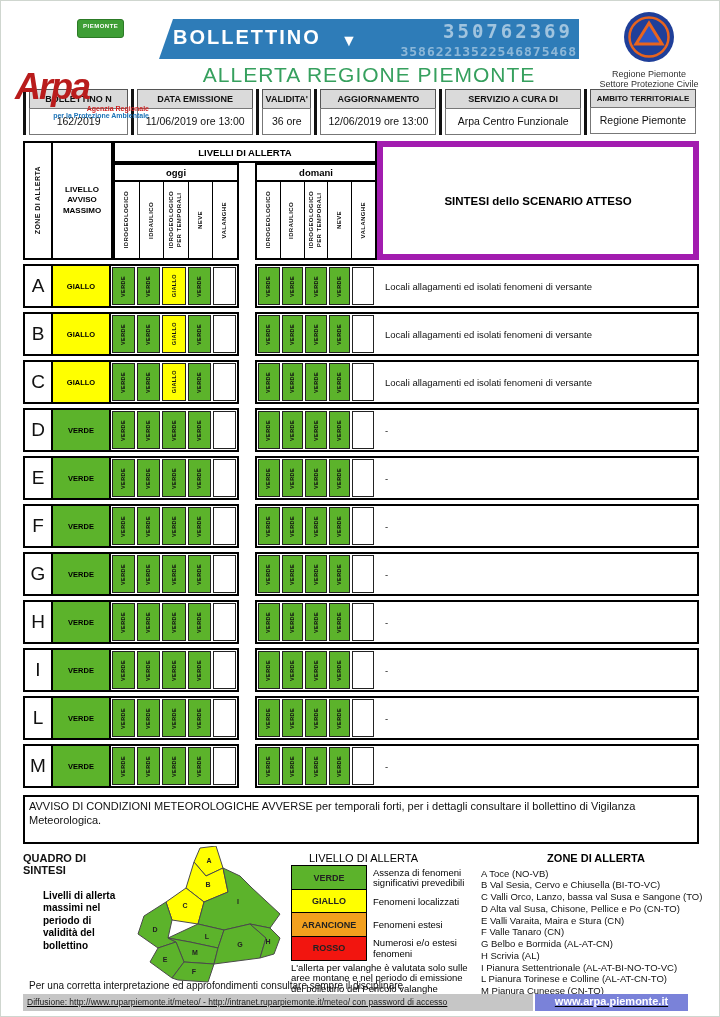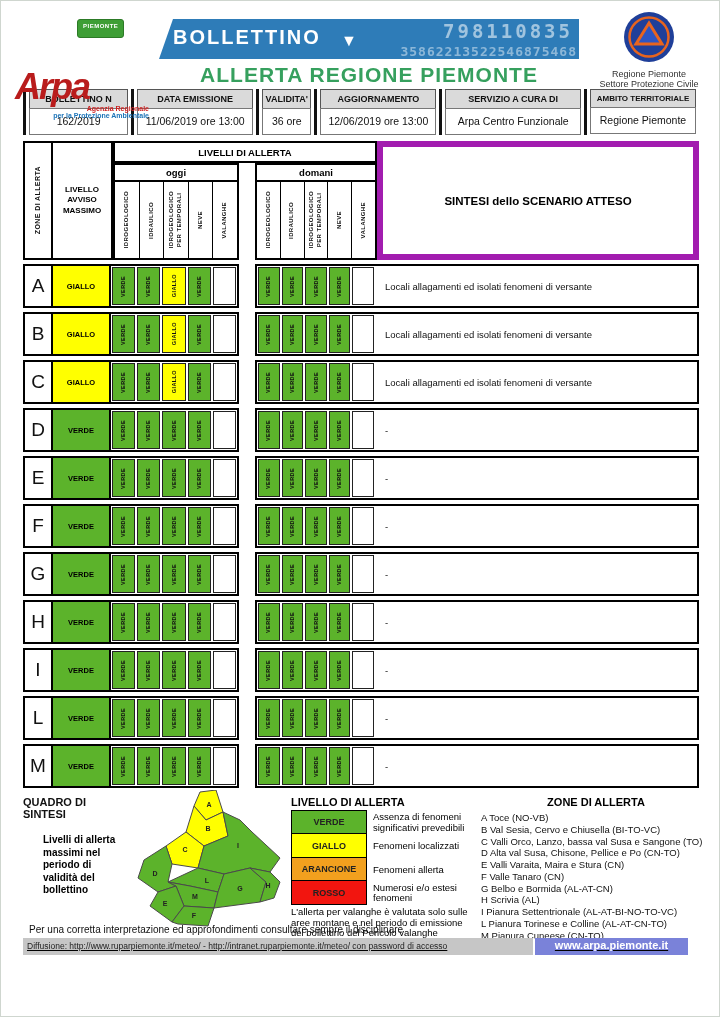--- a/index.html
+++ b/index.html
@@ -20,21 +20,21 @@
   .center-head { flex:1; padding:4px 6px 0 6px; }
   .banner { position:relative; height:40px; margin:6px 4px 2px 4px; background:#2e7cb8;
             clip-path:polygon(14px 0, 100% 0, 100% 100%, 0 100%); }
   .banner-title { position:absolute; left:14px; top:7px; color:#fff; font-weight:bold;
                   font-size:20px; letter-spacing:2px; }
   .banner-caret { position:absolute; left:182px; top:13px; color:#fff; font-size:16px; }
   .digits-top { position:absolute; right:6px; top:1px; font-family:"DejaVu Sans Mono",monospace;
                 font-weight:bold; font-size:19px; color:rgba(255,255,255,0.55); letter-spacing:3px; }
   .digits-bottom { position:absolute; right:2px; bottom:0px; font-family:"DejaVu Sans Mono",monospace;
                    font-weight:bold; font-size:13px; color:rgba(255,255,255,0.45); letter-spacing:1px; }
-  .alert-title { text-align:center; font-size:21px; font-weight:bold; color:#36a05e;
+  .alert-title { text-align:center; font-size:21px; font-weight:normal; color:#36a05e;
                  letter-spacing:1px; margin-top:4px; }
   .pc-logo { width:120px; text-align:center; padding-top:2px; }
   .pc-text { font-size:9px; color:#333; line-height:1.15; margin-top:2px; }
 
   
   .info-bar { display:flex; margin:4px 20px 0 22px; }
   .info-block { border-left:3px solid #111; }
   .info-block:nth-child(1){ width:16%; } .info-block:nth-child(2){ width:18.5%; }
   .info-block:nth-child(3){ width:8.6%; } .info-block:nth-child(4){ width:18.5%; }
   .info-block:nth-child(5){ width:21.4%; } .info-block:nth-child(6){ width:17%; }
@@ -91,21 +91,21 @@
   
   .summary { display:flex; margin:6px 8px 0 22px; height:128px; }
   .quadro { width:102px; padding-top:2px; }
   .quadro-title { font-size:11px; font-weight:bold; color:#111; }
   .quadro-text { font-size:10px; font-weight:bold; margin:14px 0 0 20px; line-height:1.25; width:78px; }
   .map-wrap { width:166px; position:relative; }
   .map-wrap svg { position:absolute; left:0; top:-4px; }
   .map-letter { font-size:7px; font-weight:bold; fill:#222; text-anchor:middle;
                 font-family:"Liberation Sans",sans-serif; }
   .legend { width:180px; padding-top:2px; }
-  .legend-title { font-size:11px; font-weight:bold; margin-left:0; }
+  .legend-title { font-size:11px; font-weight:normal; margin-left:18px; }
   .legend-rows { margin-top:3px; }
   .legend-row { display:flex; align-items:center; }
   .legend-swatch { width:76px; height:25px; border:1.5px solid #000; margin-top:-1.5px;
                    display:flex; align-items:center; justify-content:center;
                    font-size:9px; font-weight:bold; color:#222; }
   .legend-desc { font-size:9.5px; padding-left:6px; line-height:1.1; width:102px; }
   .legend-note { font-size:9.5px; line-height:1.12; margin-top:2px; width:184px; }
   .zones { flex:1; padding:2px 0 0 10px; }
   .zones-title { font-size:11px; font-weight:bold; text-align:center; margin-bottom:4px; }
   .zone-line { font-size:9.5px; line-height:1.24; color:#111; }
@@ -127,21 +127,21 @@
     <div class="arpa-logo">
       <div class="arpa-word">Arpa</div>
       <div class="arpa-badge">PIEMONTE</div>
       <div class="arpa-sub1">Agenzia Regionale</div>
       <div class="arpa-sub2">per la Protezione Ambientale</div>
     </div>
     <div class="center-head">
       <div class="banner">
         <span class="banner-title">BOLLETTINO</span>
         <span class="banner-caret">▼</span>
-        <span class="digits-top">798110835</span>
+        <span class="digits-top">350762369</span>
         <span class="digits-bottom">35862213522546875468</span>
       </div>
       <div class="alert-title">ALLERTA REGIONE PIEMONTE</div>
     </div>
     <div class="pc-logo">
       <svg width="52" height="52" viewBox="0 0 52 52">
         <circle cx="26" cy="26" r="25" fill="#1f3f99"></circle>
         <circle cx="26" cy="26" r="19.5" fill="none" stroke="#e8641e" stroke-width="2.5"></circle>
         <polygon points="26,12 39,33 13,33" fill="#2c55c4" stroke="#e8641e" stroke-width="3"></polygon>
       </svg>
@@ -669,20 +669,21 @@
                 <span class="vtext">VERDE</span>
               </div>
               <div class="mini" style="background:#ffffff"></div>
             </div>
             <div class="r-sintesi">-</div>
           </div>
         </div>
       </div>
   </div>
 
+  <div class="avviso">AVVISO DI CONDIZIONI METEOROLOGICHE AVVERSE per temporali forti, per i dettagli consultare il bollettino di Vigilanza Meteorologica.</div>
 
   <div class="summary">
     <div class="quadro">
       <div class="quadro-title">QUADRO DI SINTESI</div>
       <div class="quadro-text">Livelli di allerta massimi nel periodo di validità del bollettino</div>
     </div>
     <div class="map-wrap">
       <svg width="166" height="140" viewBox="0 0 160 140" id="piemonte-map">
           <polygon points="72,2 88,0 95,22 78,30 66,16" fill="#FFFF00" stroke="#4a4a4a" stroke-width="1"></polygon>
           <text x="81" y="17" class="map-letter">A</text>
@@ -714,21 +715,21 @@
           <div class="legend-row">
             <div class="legend-swatch" style="background:#5CB32B">VERDE</div>
             <div class="legend-desc">Assenza di fenomeni significativi prevedibili</div>
           </div>
           <div class="legend-row">
             <div class="legend-swatch" style="background:#FFFF00">GIALLO</div>
             <div class="legend-desc">Fenomeni localizzati</div>
           </div>
           <div class="legend-row">
             <div class="legend-swatch" style="background:#F2A01E">ARANCIONE</div>
-            <div class="legend-desc">Fenomeni allerta</div>
+            <div class="legend-desc">Fenomeni estesi</div>
           </div>
           <div class="legend-row">
             <div class="legend-swatch" style="background:#F2150F">ROSSO</div>
             <div class="legend-desc">Numerosi e/o estesi fenomeni</div>
           </div>
         </div>
       <div class="legend-note">L'allerta per valanghe è valutata solo sulle aree montane e nel periodo di emissione del bollettino del Pericolo valanghe</div>
     </div>
     <div class="zones">
       <div class="zones-title">ZONE DI ALLERTA</div>

